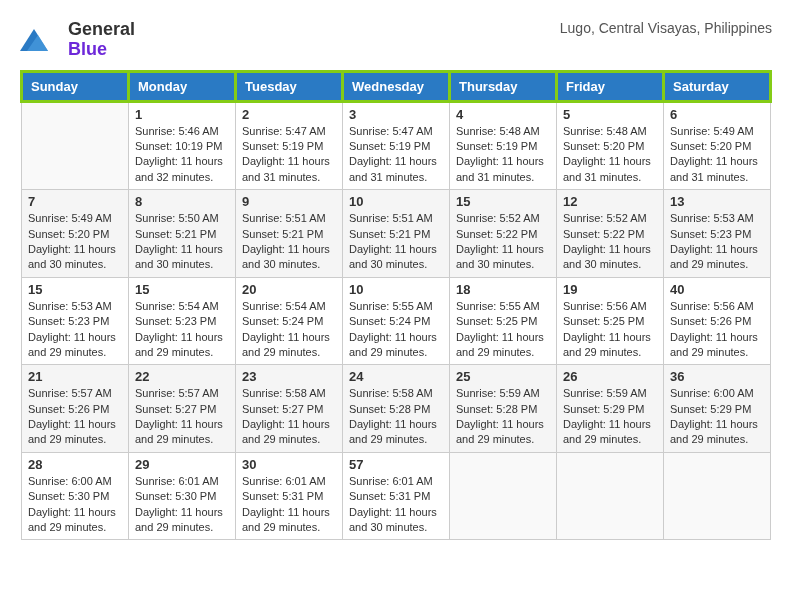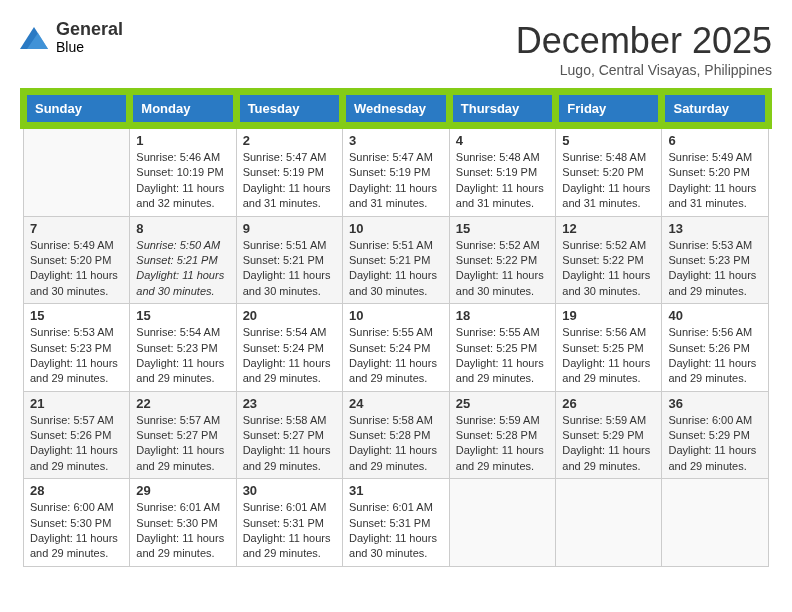--- a/index.html
+++ b/index.html
@@ -12,36 +12,36 @@
     }
     .header {
       display: flex;
       justify-content: space-between;
       align-items: flex-start;
       margin-bottom: 10px;
     }
     .logo {
       display: flex;
       align-items: center;
-      gap: 8px;
+      gap: 20px;
     }
     .logo-text {
       display: flex;
       flex-direction: column;
       line-height: 1.1;
     }
     .logo-general {
       font-size: 18px;
       font-weight: bold;
       color: #333;
     }
     .logo-blue {
-      font-size: 14px;
-      font-weight: normal;
-      color: #000000;
+      font-size: 18px;
+      font-weight: bold;
+      color: #6d28d9;
     }
     .logo-icon {
       width: 28px;
       height: 22px;
     }
     .title-block {
       text-align: right;
     }
     .month-title {
       font-size: 36px;
@@ -57,21 +57,21 @@
       border-collapse: collapse;
       border: 1px solid #ccc;
     }
     .calendar th {
       background-color: #2a7ac4;
       color: white;
       text-align: left;
       padding: 6px 8px;
       font-size: 13px;
       font-weight: bold;
-      border: 7px solid #84cc16;
+      border: 3px solid #84cc16;
     }
     .calendar td {
       border: 1px solid #ccc;
       vertical-align: top;
       padding: 4px 6px;
       width: 107px;
       min-height: 80px;
       font-size: 11px;
       color: #333;
       background: #fff;
@@ -103,21 +103,20 @@
     <svg class="logo-icon" viewBox="0 0 28 22" xmlns="http://www.w3.org/2000/svg">
       <polygon points="0,22 14,0 28,22" fill="#2a7ac4"></polygon>
       <polygon points="7,22 18,6 28,22" fill="#4a9de0" opacity="0.7"></polygon>
     </svg>
     <div class="logo-text">
       <span class="logo-general">General</span>
       <span class="logo-blue">Blue</span>
     </div>
   </div>
   <div class="title-block">
-    <div class="month-title">December 2025</div>
     <div class="location">Lugo, Central Visayas, Philippines</div>
   </div>
 </div>
 
 <table class="calendar">
   <thead>
     <tr>
     <th>Sunday</th>
         <th>Monday</th>
         <th>Tuesday</th>
@@ -176,21 +175,21 @@
       <tr class="row-alt">
         <td>
           <span class="day-number">7</span>
           <div class="day-info" style="white-space: pre-line;">Sunrise: 5:49 AM
 Sunset: 5:20 PM
 Daylight: 11 hours
 and 30 minutes.</div>
         </td>
         <td>
           <span class="day-number">8</span>
-          <div class="day-info" style="white-space: pre-line; font-style: italic;">Sunrise: 5:50 AM
+          <div class="day-info" style="white-space: pre-line;">Sunrise: 5:50 AM
 Sunset: 5:21 PM
 Daylight: 11 hours
 and 30 minutes.</div>
         </td>
         <td>
           <span class="day-number">9</span>
           <div class="day-info" style="white-space: pre-line;">Sunrise: 5:51 AM
 Sunset: 5:21 PM
 Daylight: 11 hours
 and 30 minutes.</div>
@@ -342,21 +341,21 @@
 and 29 minutes.</div>
         </td>
         <td>
           <span class="day-number">30</span>
           <div class="day-info" style="white-space: pre-line;">Sunrise: 6:01 AM
 Sunset: 5:31 PM
 Daylight: 11 hours
 and 29 minutes.</div>
         </td>
         <td>
-          <span class="day-number">31</span>
+          <span class="day-number">57</span>
           <div class="day-info" style="white-space: pre-line;">Sunrise: 6:01 AM
 Sunset: 5:31 PM
 Daylight: 11 hours
 and 30 minutes.</div>
         </td>
         <td class="empty"></td>
         <td class="empty"></td>
         <td class="empty"></td>
       </tr>
     </tbody>

